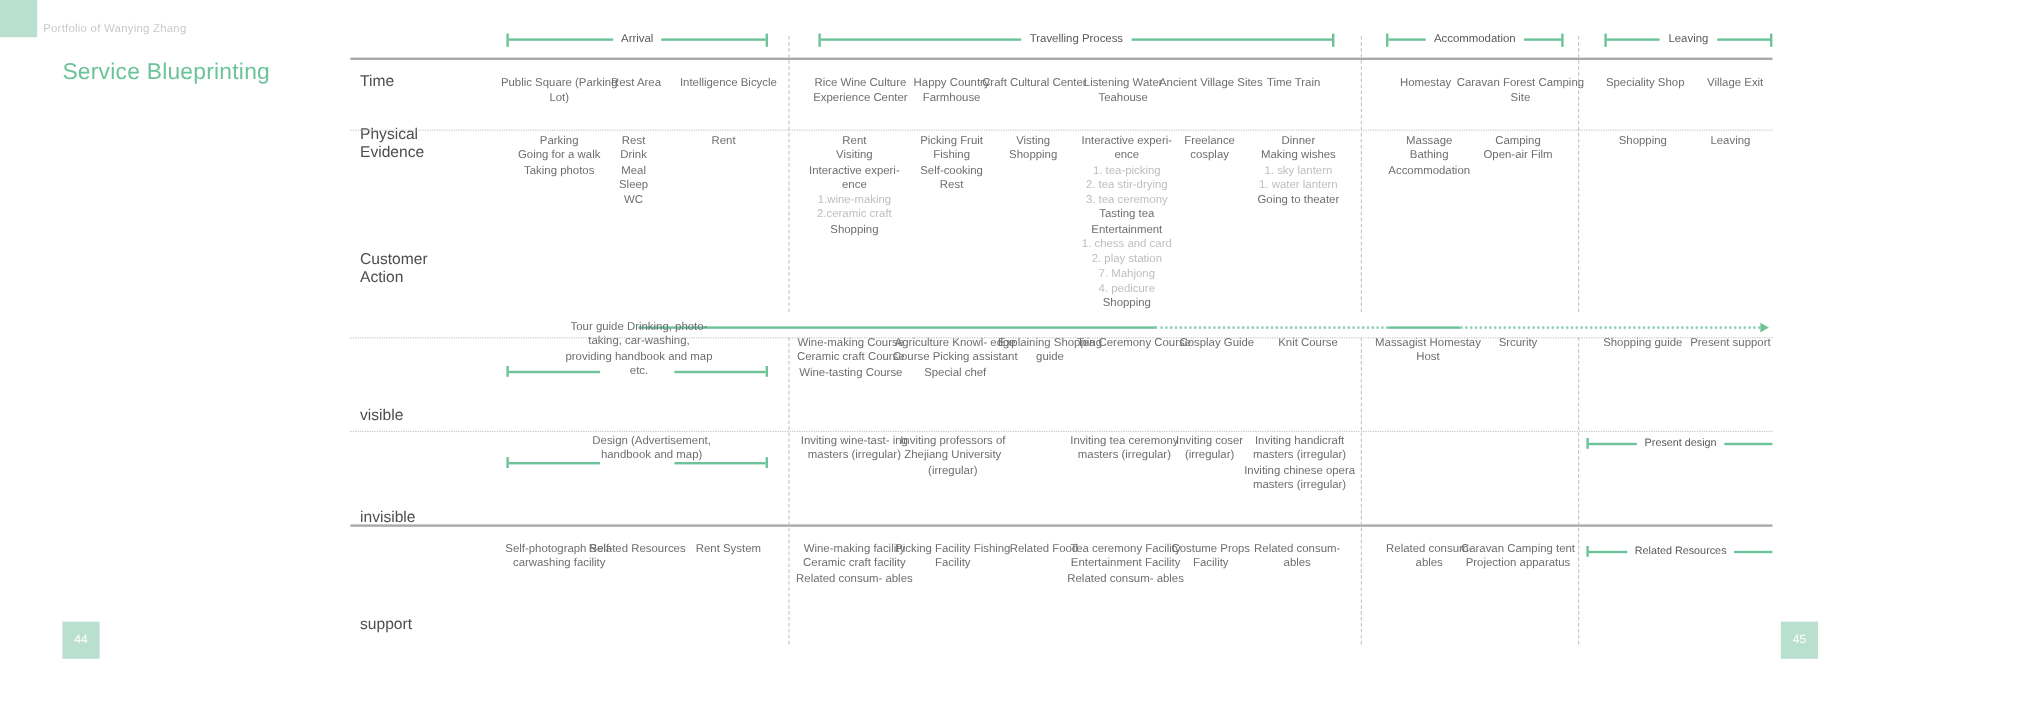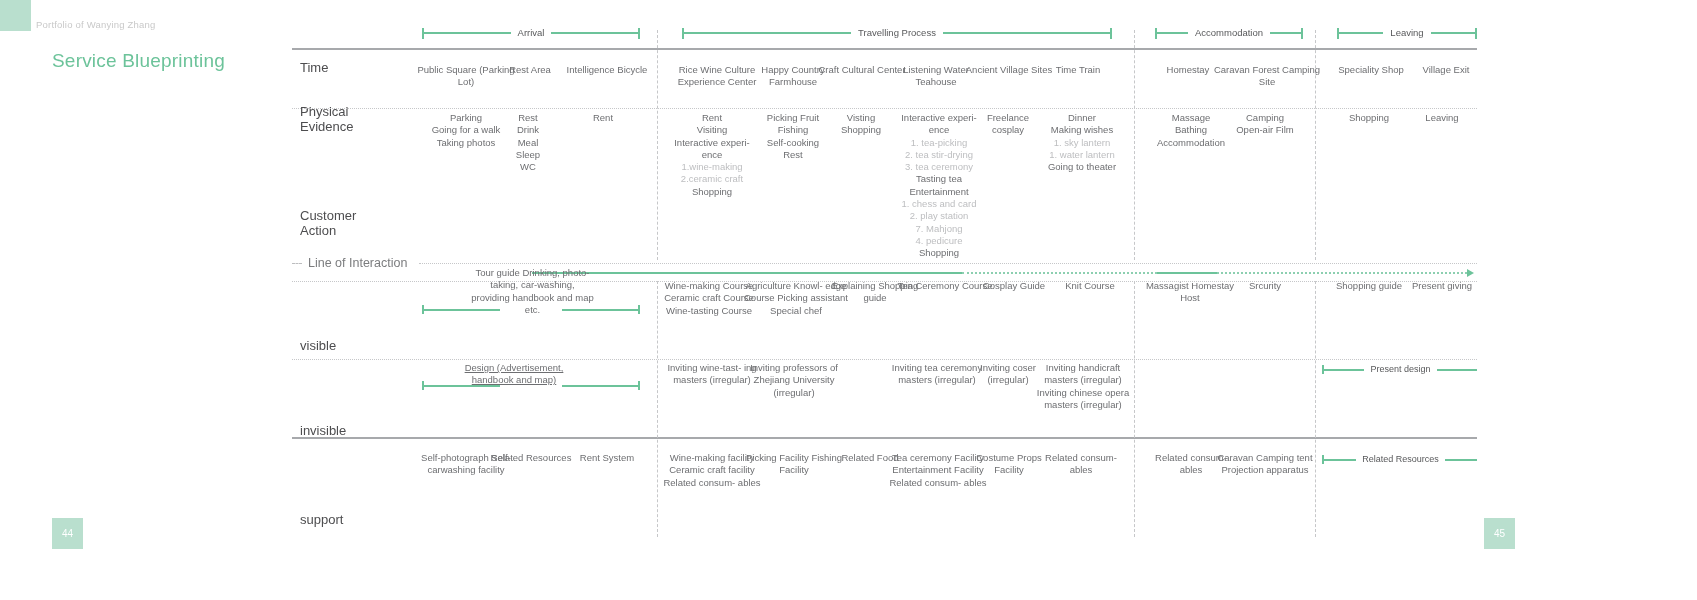--- a/index.html
+++ b/index.html
@@ -344,25 +344,20 @@
           <div class="">Open-air Film</div>
         </div>
         <div class="cell" style="left: 1030px; width: 94px; top: 112px;">
           <div class="">Shopping</div>
         </div>
         <div class="cell" style="left: 1108px; width: 84px; top: 112px;">
           <div class="">Leaving</div>
         </div>
       </div>
 
-    <div class="loi-wrap" style="top:256px;">
-      <div class="loi-dashlead"></div>
-      <div class="loi-text">Line of Interaction</div>
-      <div class="loi-rule"></div>
-    </div>
 
     <div class="long-arrow" style="left:240px; top:269px; width:945px;">
       <div class="solid-seg" style="width:430px;"></div>
       <div class="dot-seg" style="width:195px;"></div>
       <div class="solid-seg" style="width:60px;"></div>
       <div class="dot-seg" style="width:250px;"></div>
       <div class="head"></div>
     </div>
 
     <div class="mini-bar" style="left:130px; width:78px; top:304px;">
@@ -393,38 +388,38 @@
     <div class="cell" style="left:528px; width:110px; top:280px;">Explaining
 Shopping guide</div>
     <div class="cell" style="left:598px; width:110px; top:280px;">Tea Ceremony
 Course</div>
     <div class="cell" style="left:672px; width:100px; top:280px;">Cosplay Guide</div>
     <div class="cell" style="left:748px; width:100px; top:280px;">Knit Course</div>
     <div class="cell" style="left:848px; width:100px; top:280px;">Massagist
 Homestay Host</div>
     <div class="cell" style="left:930px; width:86px;  top:280px;">Srcurity</div>
     <div class="cell" style="left:1028px;width:98px;  top:280px;">Shopping guide</div>
-    <div class="cell" style="left:1108px;width:84px;  top:280px;">Present giving</div>
+    <div class="cell" style="left:1108px;width:84px;  top:280px;">Present support</div>
 
     <div class="mini-bar" style="left:130px; width:78px; top:380px;">
       <div class="cap"></div>
       <div class="seg"></div>
     </div>
     <div class="mini-bar" style="left:270px; width:78px; top:380px;">
       <div class="seg"></div>
       <div class="cap"></div>
     </div>
     <div class="mini-bar" style="left:1030px; width:155px; top:364px;">
       <div class="cap"></div>
       <div class="seg"></div>
       <div class="lbl">Present design</div>
       <div class="seg"></div>
     </div>
 
-    <div class="cell" style="left:167px; width:110px; top:362px;text-decoration:underline;">Design
+    <div class="cell" style="left:196px; width:110px; top:362px;">Design
 (Advertisement,
 handbook and map)</div>
     <div class="cell" style="left:370px; width:100px; top:362px;">Inviting wine-tast-
 ing masters
 (irregular)</div>
     <div class="cell" style="left:444px; width:116px; top:362px;">Inviting professors
 of Zhejiang
 University
 (irregular)</div>
     <div class="cell" style="left:590px; width:110px; top:362px;">Inviting tea

